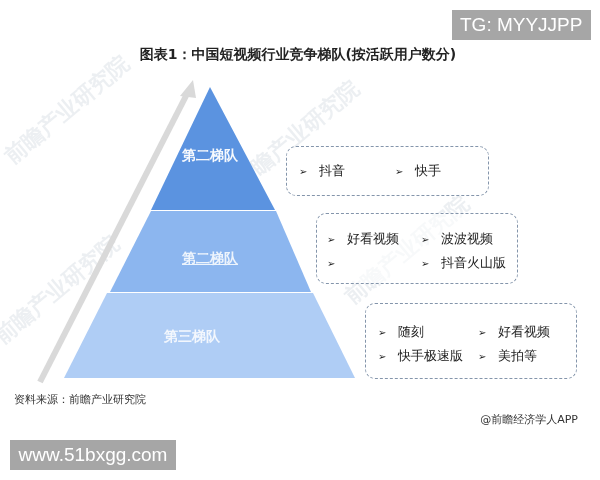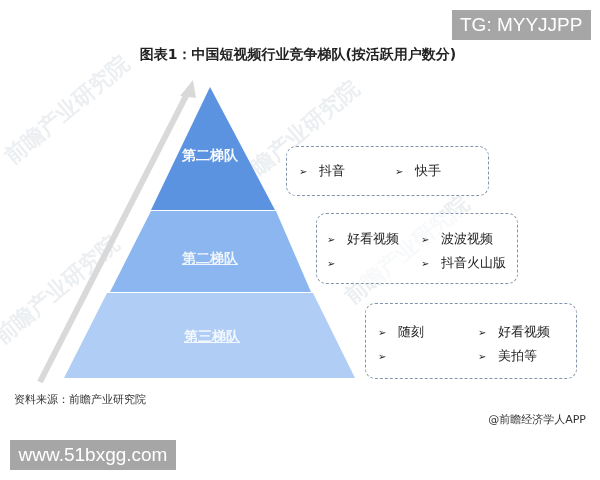--- a/index.html
+++ b/index.html
@@ -29,21 +29,21 @@
     .tier-label.t2 { opacity: 0.85; text-decoration: underline; }
     .tier-label.t3 { opacity: 0.85; }
     .box {
       position: absolute; border: 1.5px dashed #8495ab; border-radius: 10px;
       box-sizing: border-box; background: rgba(255,255,255,0.6);
     }
     .box .grid { position: absolute; display: grid; column-gap: 6px; row-gap: 6px; }
     .item { font-size: 13px; color: #222; white-space: nowrap; display: flex; align-items: center; }
     .bullet { display: inline-block; width: 12px; margin-right: 8px; font-size: 10px; color: #222; }
     .footer-left { position: absolute; left: 14px; top: 392px; font-size: 11px; color: #333; }
-    .footer-right { position: absolute; right: 14px; top: 412px; font-size: 11px; color: #333; }
+    .footer-right { position: absolute; right: 22px; top: 412px; font-size: 11px; color: #333; }
     .watermark {
       position: absolute; color: rgba(180,190,205,0.25); font-size: 22px; font-weight: bold;
       transform: rotate(-40deg); white-space: nowrap; pointer-events: none;
     }
   </style>
 </head>
 <body>
 
 <div class="watermark" style="left:-10px; top:95px;">前瞻产业研究院</div>
 <div class="watermark" style="left:-20px; top:275px;">前瞻产业研究院</div>
@@ -63,21 +63,21 @@
 
   <polygon points="210,87 275,210 151,210" fill="#5b93e0"></polygon>
 
   <polygon points="151,211 276,211 311,292 110,292" fill="#8cb6ef"></polygon>
 
   <polygon points="107,293 313,293 355,378 64,378" fill="#afcdf5"></polygon>
 </svg>
 
 <div class="tier-label t1" style="left:150px; top:147px;">第二梯队</div>
 <div class="tier-label t2" style="left:150px; top:250px;">第二梯队</div>
-<div class="tier-label t3" style="left:152px; top:328px;text-decoration:underline;">第三梯队</div>
+<div class="tier-label t3" style="left:132px; top:328px;">第三梯队</div>
 
 <div class="box" style="left:286px; top:146px; width:203px; height:50px;">
   <div class="grid" style="left:12px; top:15px; grid-template-columns: 90px 90px;">
     <div class="item">
         <span class="bullet">➢</span>
         <span>抖音</span>
       </div>
     <div class="item">
         <span class="bullet">➢</span>
         <span>快手</span>
@@ -110,20 +110,21 @@
     <div class="item">
         <span class="bullet">➢</span>
         <span>随刻</span>
       </div>
     <div class="item">
         <span class="bullet">➢</span>
         <span>好看视频</span>
       </div>
     <div class="item">
         <span class="bullet">➢</span>
+        <span>快手极速版</span>
       </div>
     <div class="item">
         <span class="bullet">➢</span>
         <span>美拍等</span>
       </div>
   </div>
 </div>
 
 <div class="footer-left">资料来源：前瞻产业研究院</div>
 <div class="footer-right">@前瞻经济学人APP</div>

